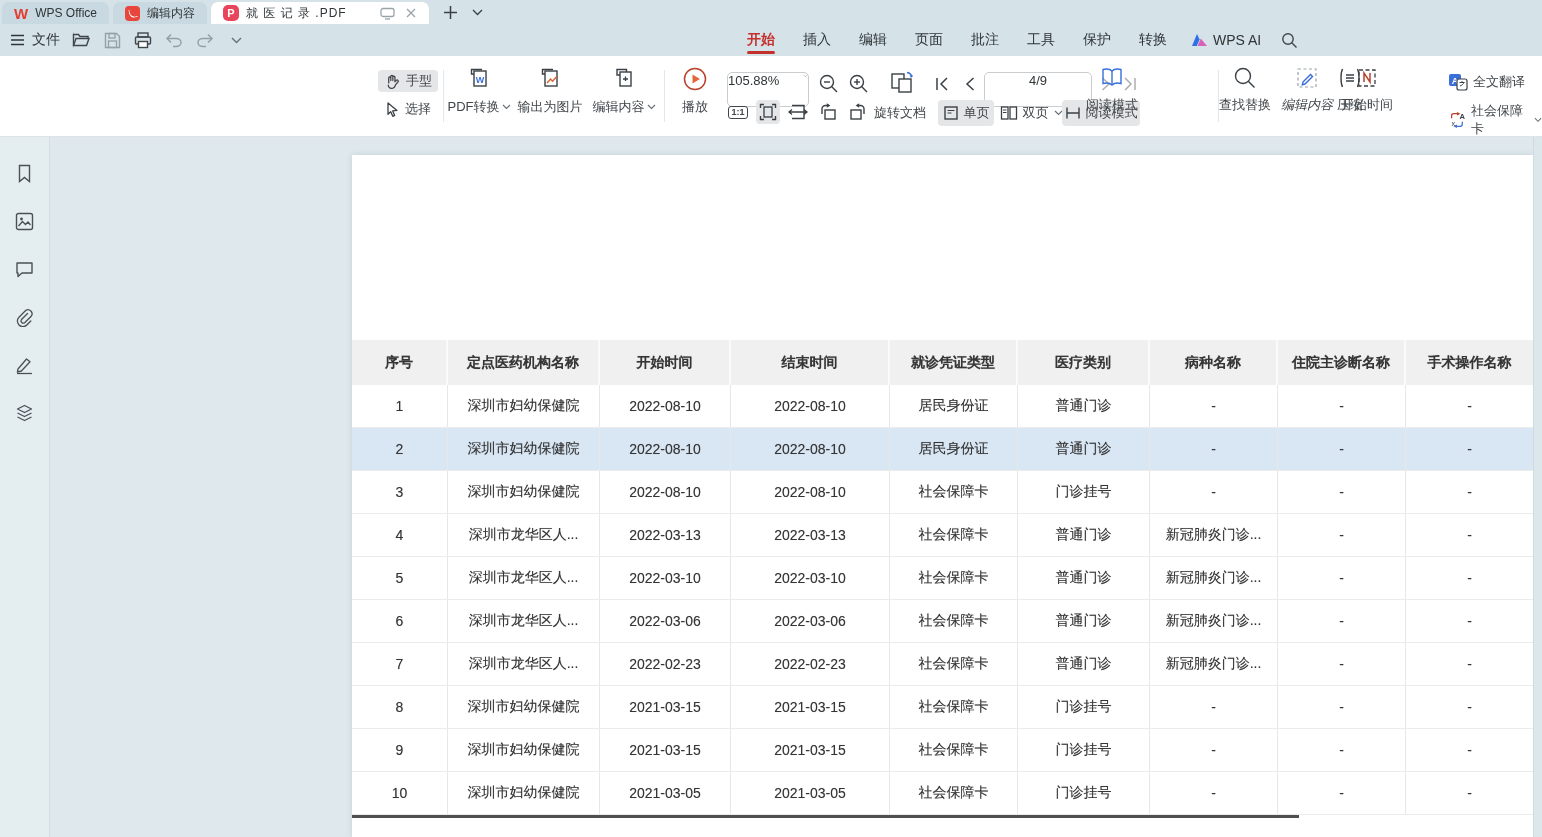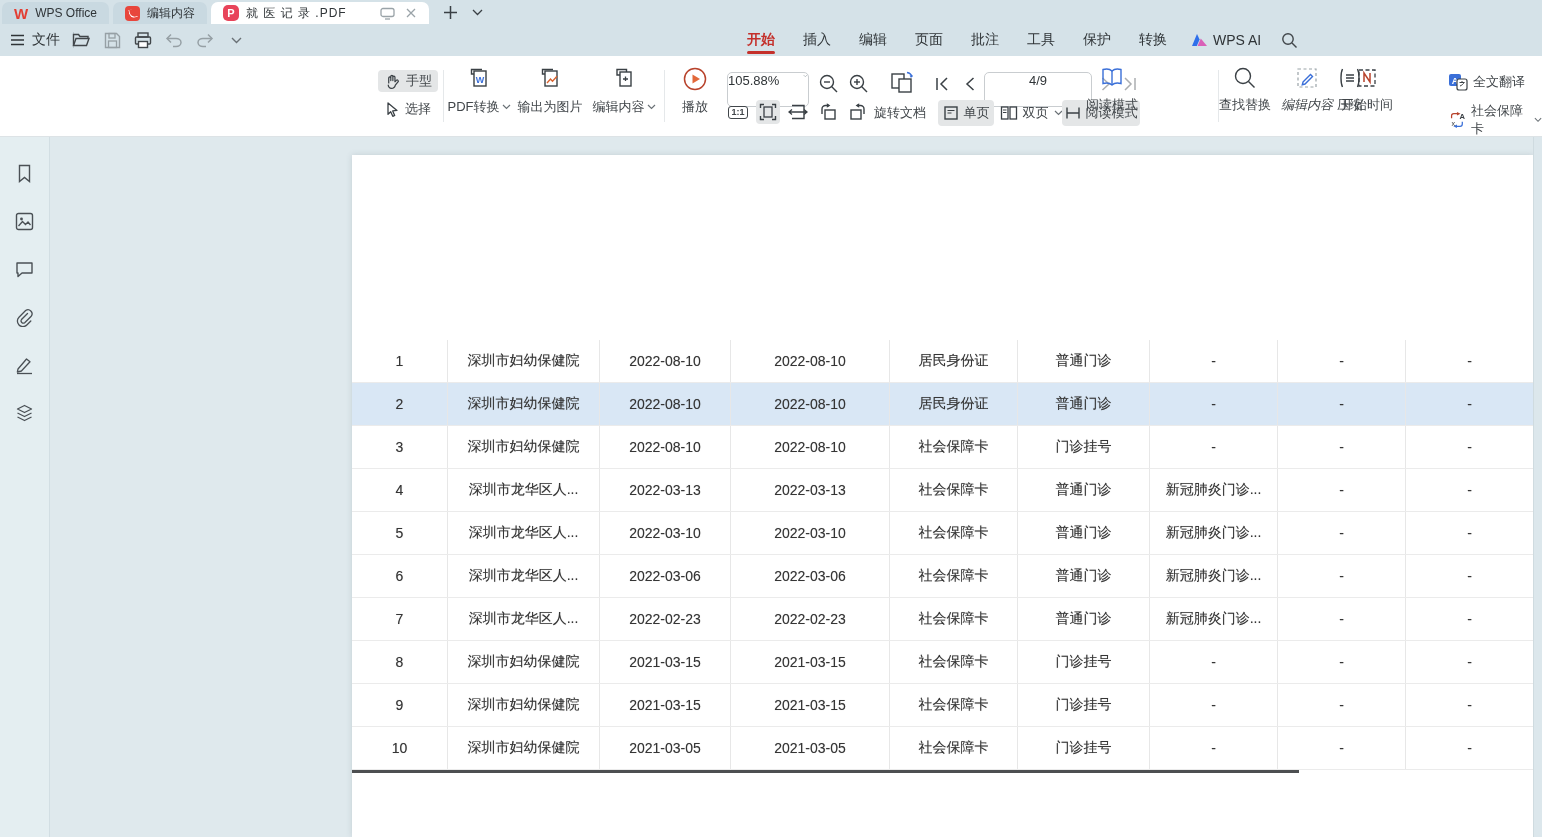--- a/index.html
+++ b/index.html
@@ -473,20 +473,31 @@
       <span class="rail-btn">
         <svg class="ic" width="19" height="19" viewBox="0 0 19 19">
             <path d="M9.5 1.5l7 3.5-7 3.5-7-3.5z" fill="none" stroke="#4a5055" stroke-width="1.3" stroke-linejoin="round"></path>
             <path d="M2.5 9l7 3.5 7-3.5M2.5 13l7 3.5 7-3.5" fill="none" stroke="#4a5055" stroke-width="1.3" stroke-linejoin="round"></path>
           </svg>
       </span>
     </div>
 
     <div class="page">
       <div class="doc-table">
+        <div class="thead">
+            <div class="th" style="width: 96px;">序号</div>
+            <div class="th" style="width: 152px;">定点医药机构名称</div>
+            <div class="th" style="width: 131px;">开始时间</div>
+            <div class="th" style="width: 159px;">结束时间</div>
+            <div class="th" style="width: 128px;">就诊凭证类型</div>
+            <div class="th" style="width: 132px;">医疗类别</div>
+            <div class="th" style="width: 128px;">病种名称</div>
+            <div class="th" style="width: 128px;">住院主诊断名称</div>
+            <div class="th" style="width: 127px;">手术操作名称</div>
+          </div>
         <div>
             <div class="tr">
               <div class="td" style="width: 96px;">1</div>
               <div class="td" style="width: 152px;">深圳市妇幼保健院</div>
               <div class="td" style="width: 131px;">2022-08-10</div>
               <div class="td" style="width: 159px;">2022-08-10</div>
               <div class="td" style="width: 128px;">居民身份证</div>
               <div class="td" style="width: 132px;">普通门诊</div>
               <div class="td" style="width: 128px;">-</div>
               <div class="td" style="width: 128px;">-</div>

